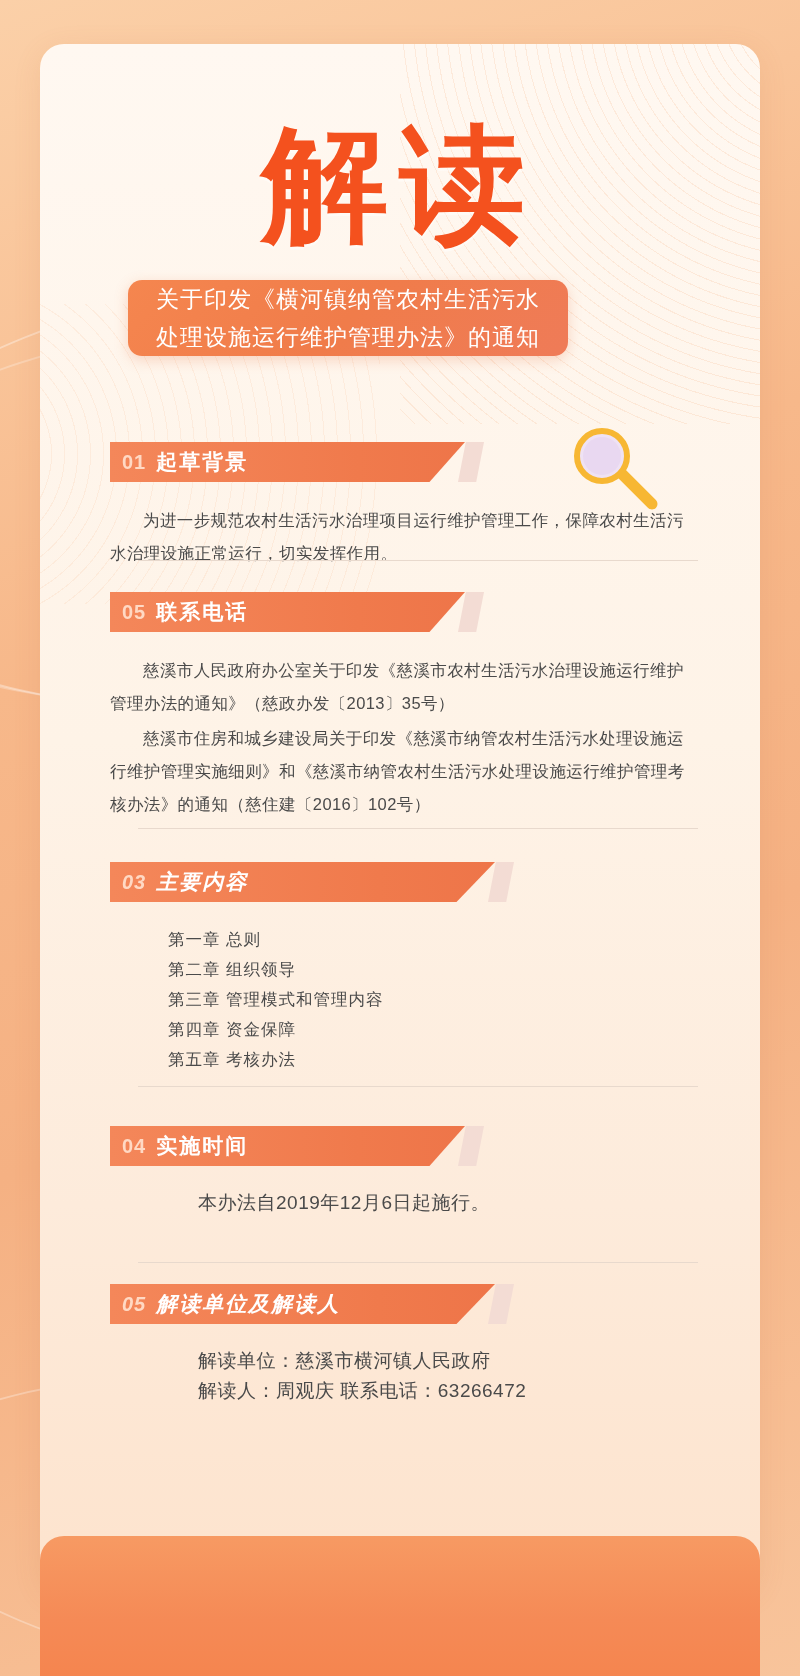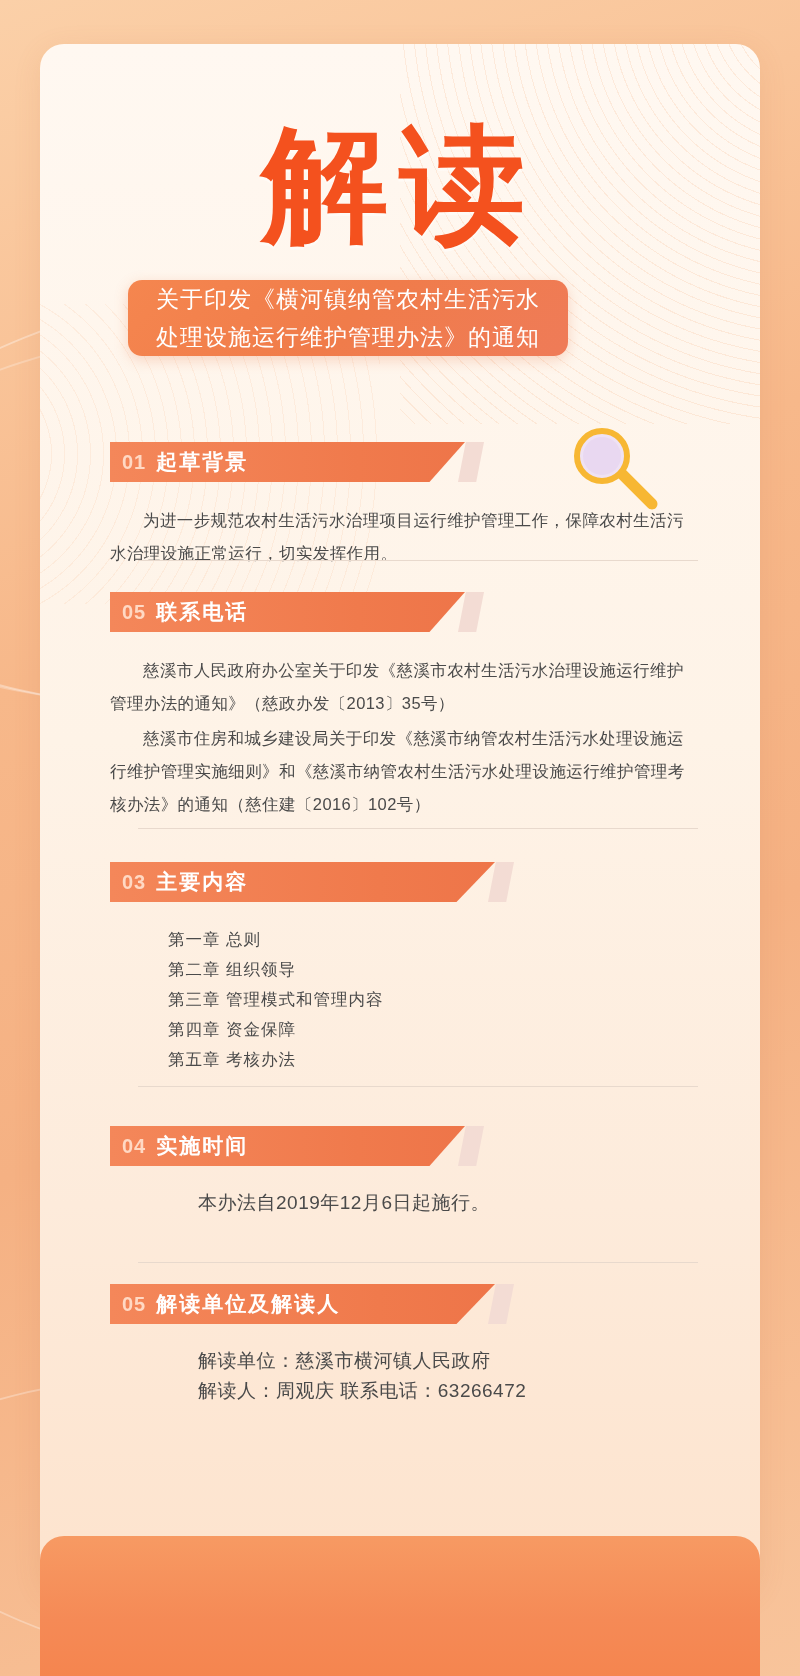--- a/index.html
+++ b/index.html
@@ -145,21 +145,21 @@
     top: 0;
     height: 40px;
     width: 355px;
     background: linear-gradient(90deg, #f4875a 0%, #f07a4c 70%, #ee7549 100%);
     clip-path: polygon(0 0, 100% 0, 90% 100%, 0% 100%);
     display: flex;
     align-items: center;
     padding-left: 12px;
     box-sizing: border-box;
   }
-  .sec-banner.wide { width: 385px; }
+  .sec-banner.wide { width: 385px; font-style: italic; }
   .sec-num {
     color: #ffd9c4;
     font-size: 20px;
     font-weight: bold;
     letter-spacing: 1px;
     margin-right: 10px;
   }
   .sec-title {
     color: #ffffff;
     font-size: 21px;

